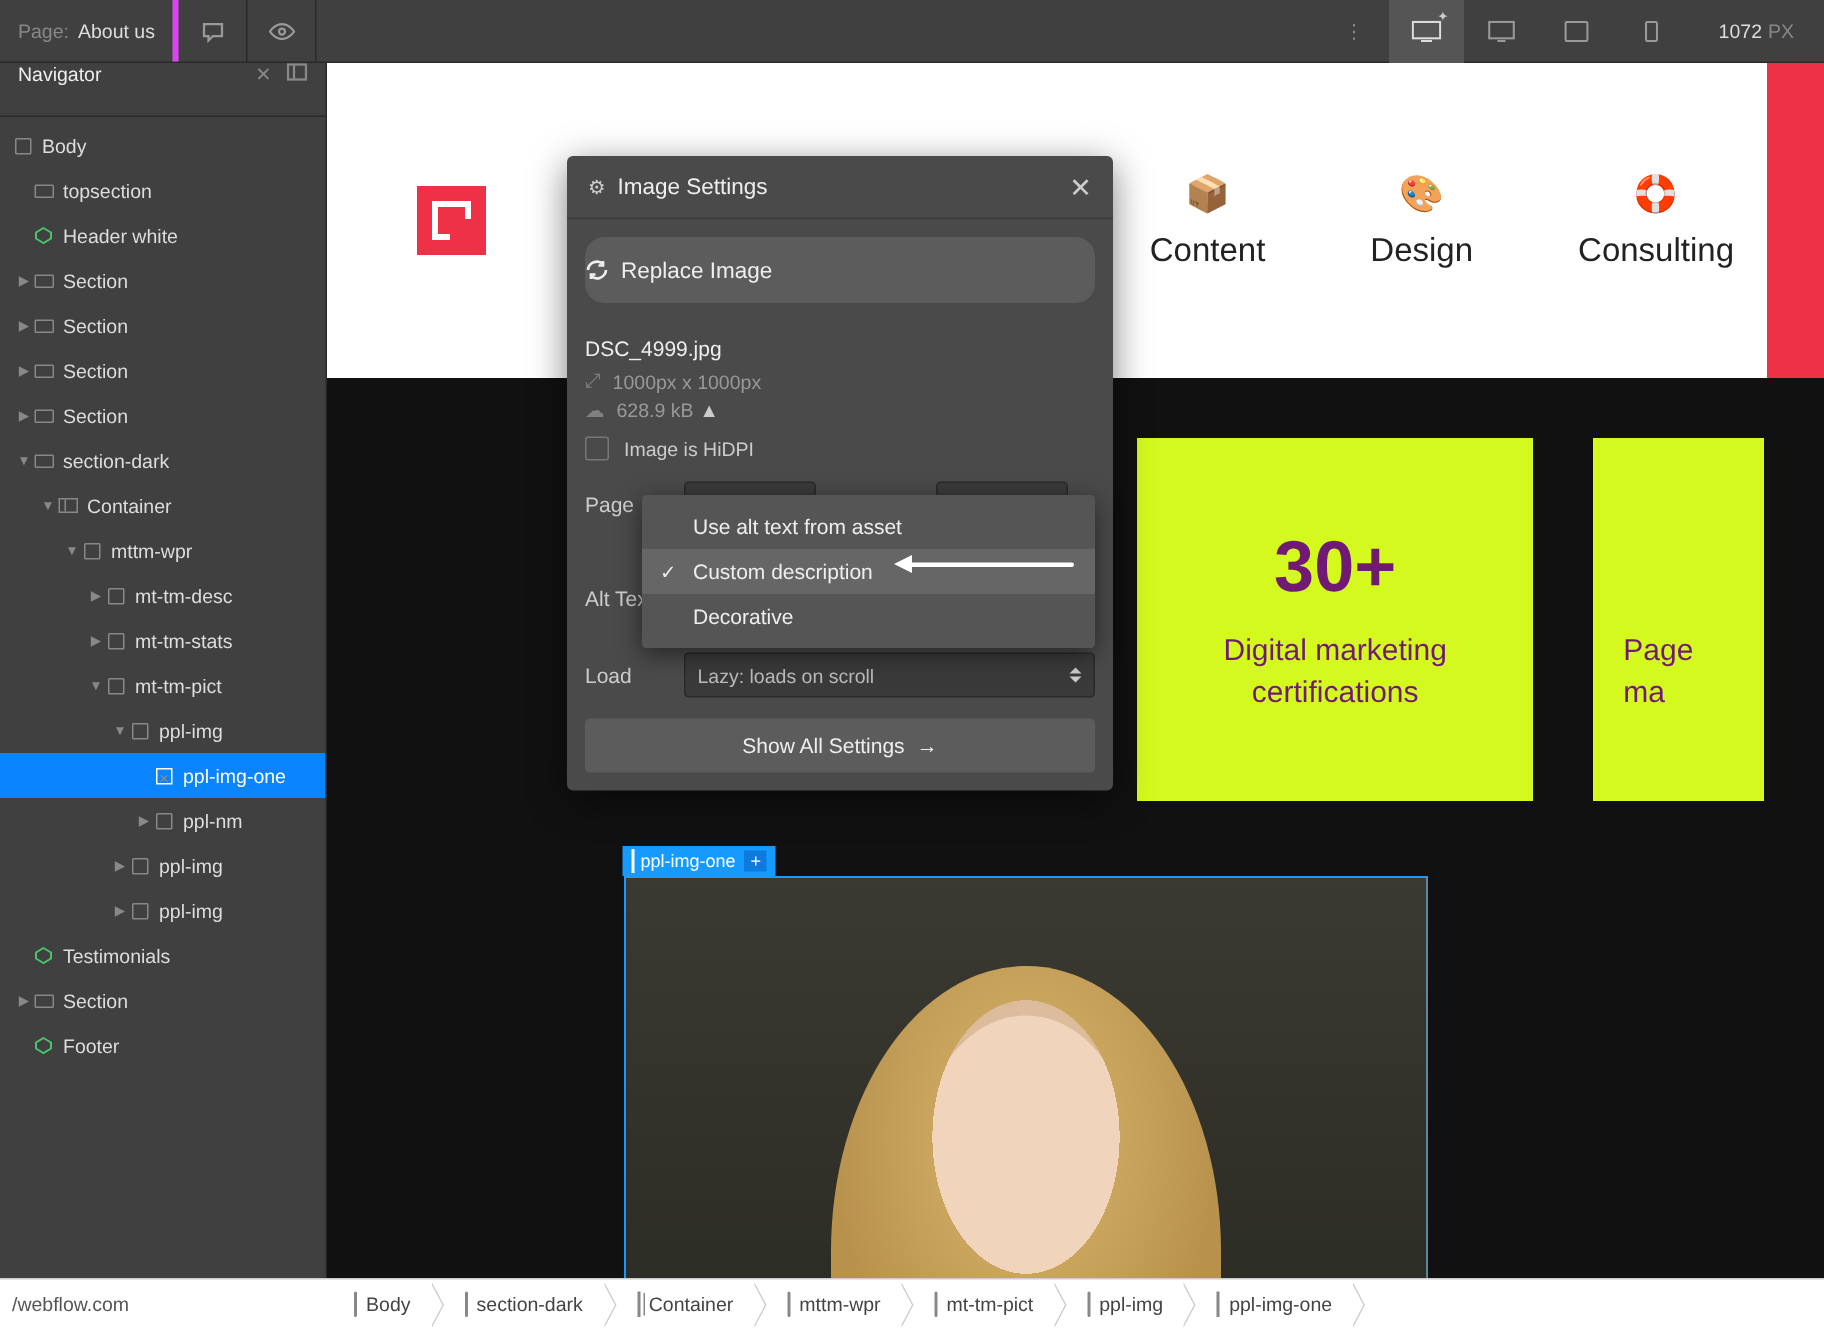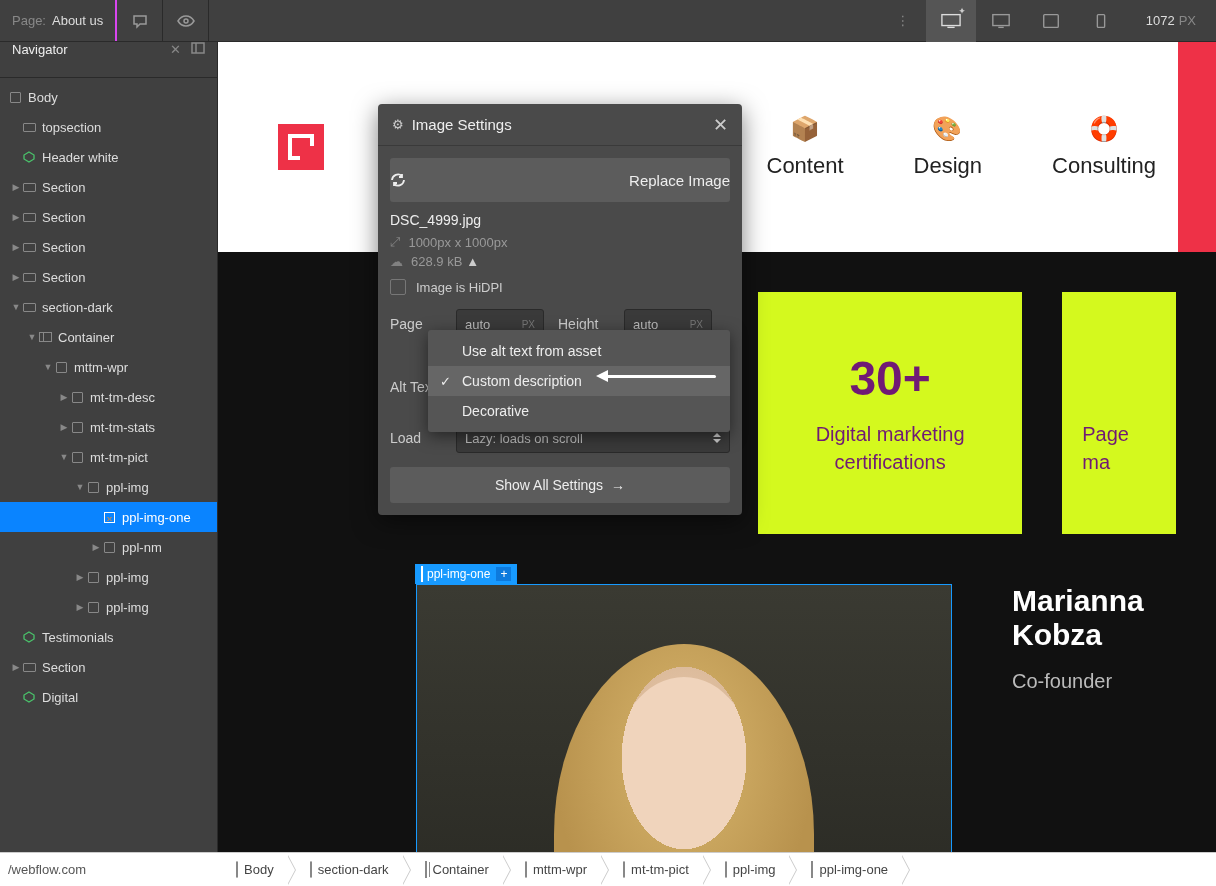--- a/index.html
+++ b/index.html
@@ -1,18 +1,18 @@
 <!DOCTYPE html>
 <html><head>
 <meta charset="utf-8">
 <style>
 *{box-sizing:border-box;margin:0;padding:0;font-family:Arial,Helvetica,sans-serif}
 body{background:#404040;color:#bbb;height:886px;width:1216px;overflow:hidden;position:relative;font-size:13px}
 .topbar{height:42px;background:#404040;display:flex;align-items:center;border-bottom:1px solid #2a2a2a}
-.page-box{display:flex;align-items:center;padding:0 12px;height:100%;border-right:2px solid #d946ef}
+.page-box{display:flex;align-items:center;padding:0 12px;height:100%;border-right:4px solid #d946ef}
 .page-lbl{color:#888;margin-right:6px}
 .page-name{color:#ddd}
 .tb-ic{width:46px;height:42px;display:flex;align-items:center;justify-content:center;border-right:1px solid #2a2a2a;color:#888}
 .tb-spacer{flex:1}
 .dev-group{display:flex;align-items:center;height:100%}
 .dev-btn{width:50px;height:42px;display:flex;align-items:center;justify-content:center;color:#888;position:relative}
 .dev-btn.active{background:#555}
 .dev-btn svg{width:20px;height:16px}
 .star{position:absolute;top:6px;right:10px;font-size:9px;color:#ccc}
 .px-box{color:#ddd;padding:0 20px}
@@ -59,21 +59,21 @@
 .crumb{display:flex;align-items:center;padding:0 14px 0 22px;color:#444;position:relative;font-size:13px}
 .crumb::after{content:"";position:absolute;right:-8px;top:2px;width:0;height:0;border-top:15px solid transparent;border-bottom:15px solid transparent;border-left:8px solid #ccc;z-index:1}
 .crumb::before{content:"";position:absolute;right:-7px;top:2px;width:0;height:0;border-top:15px solid transparent;border-bottom:15px solid transparent;border-left:8px solid #fff;z-index:2}
 .crumb .ic{margin-right:6px}
 .modal{position:absolute;left:378px;top:104px;width:364px;background:#4a4a4a;border-radius:4px;box-shadow:0 6px 24px rgba(0,0,0,.5);color:#ccc;z-index:50}
 .m-hdr{height:42px;display:flex;align-items:center;padding:0 14px;border-bottom:1px solid #3a3a3a}
 .m-hdr .gear{margin-right:8px}
 .m-hdr .ttl{color:#eee;font-size:15px;font-weight:500;flex:1}
 .m-hdr .x{color:#ccc;font-size:18px;cursor:pointer}
 .m-body{padding:12px}
-.replace-btn{background:#5c5c5c;height:44px;display:flex;align-items:center;justify-content:space-between;color:#eee;border-radius:3px;font-size:15px;margin-bottom:10px}
+.replace-btn{background:#5c5c5c;height:44px;display:flex;align-items:center;justify-content:flex-start;color:#eee;border-radius:13px;font-size:15px;margin-bottom:22px}
 .replace-btn svg{margin-right:8px}
 .fname{color:#eee;font-size:14px;margin-bottom:6px}
 .meta{color:#999;font-size:13px;margin-bottom:4px;display:flex;align-items:center}
 .meta .mi{margin-right:8px;opacity:.7}
 .hidpi{display:flex;align-items:center;margin-top:10px;margin-bottom:14px}
 .hidpi .cbx{width:16px;height:16px;border:1px solid #777;border-radius:2px;margin-right:10px}
 .row{display:flex;align-items:center;margin-bottom:14px}
 .row .rl{width:66px;font-size:14px}
 .inp{background:#3a3a3a;border:1px solid #2a2a2a;height:30px;color:#bbb;padding:0 8px;border-radius:3px;font-size:13px;display:flex;align-items:center}
 .inp.w{width:88px}
@@ -298,21 +298,21 @@
             <span class="ic-box" style="width:13px;height:9px"></span>
           </span>
           <span class="txt">Section</span>
         </div>
       <div class="node" style="padding-left:22px">
           <span class="ic">
             <svg class="ic-grn" viewBox="0 0 12 12">
               <path d="M6 1l5 3v4l-5 3-5-3V4z" fill="none" stroke="#4ac26b" stroke-width="1.3"></path>
             </svg>
           </span>
-          <span class="txt">Digital</span>
+          <span class="txt">Footer</span>
         </div>
     </div>
   </div>
 
   <div class="canvas">
     <div class="site">
       <div class="logo"></div>
       <div class="nav-item">
           <span class="emoji">📦</span>
           <span class="lbl">Content</span>
@@ -342,24 +342,20 @@
         <div style="position:relative">
           <div class="person-tag">
             <span class="ic" style="margin-right:4px"><span class="ic-img" style="border-color:#fff"></span></span>
             <span>ppl-img-one</span>
               <span class="plus">+</span>
           </div>
           <div class="person-img">
               <div class="portrait"></div>
             </div>
         </div>
-        <div>
-          <div class="person-name">Marianna Kobza</div>
-          <div class="person-role">Co-founder</div>
-        </div>
       </div>
     </div>
   </div>
 </div>
 
 <div class="modal">
   <div class="m-hdr">
     <span class="gear">⚙</span>
     <span class="ttl">Image Settings</span>
     <span class="x">✕</span>

